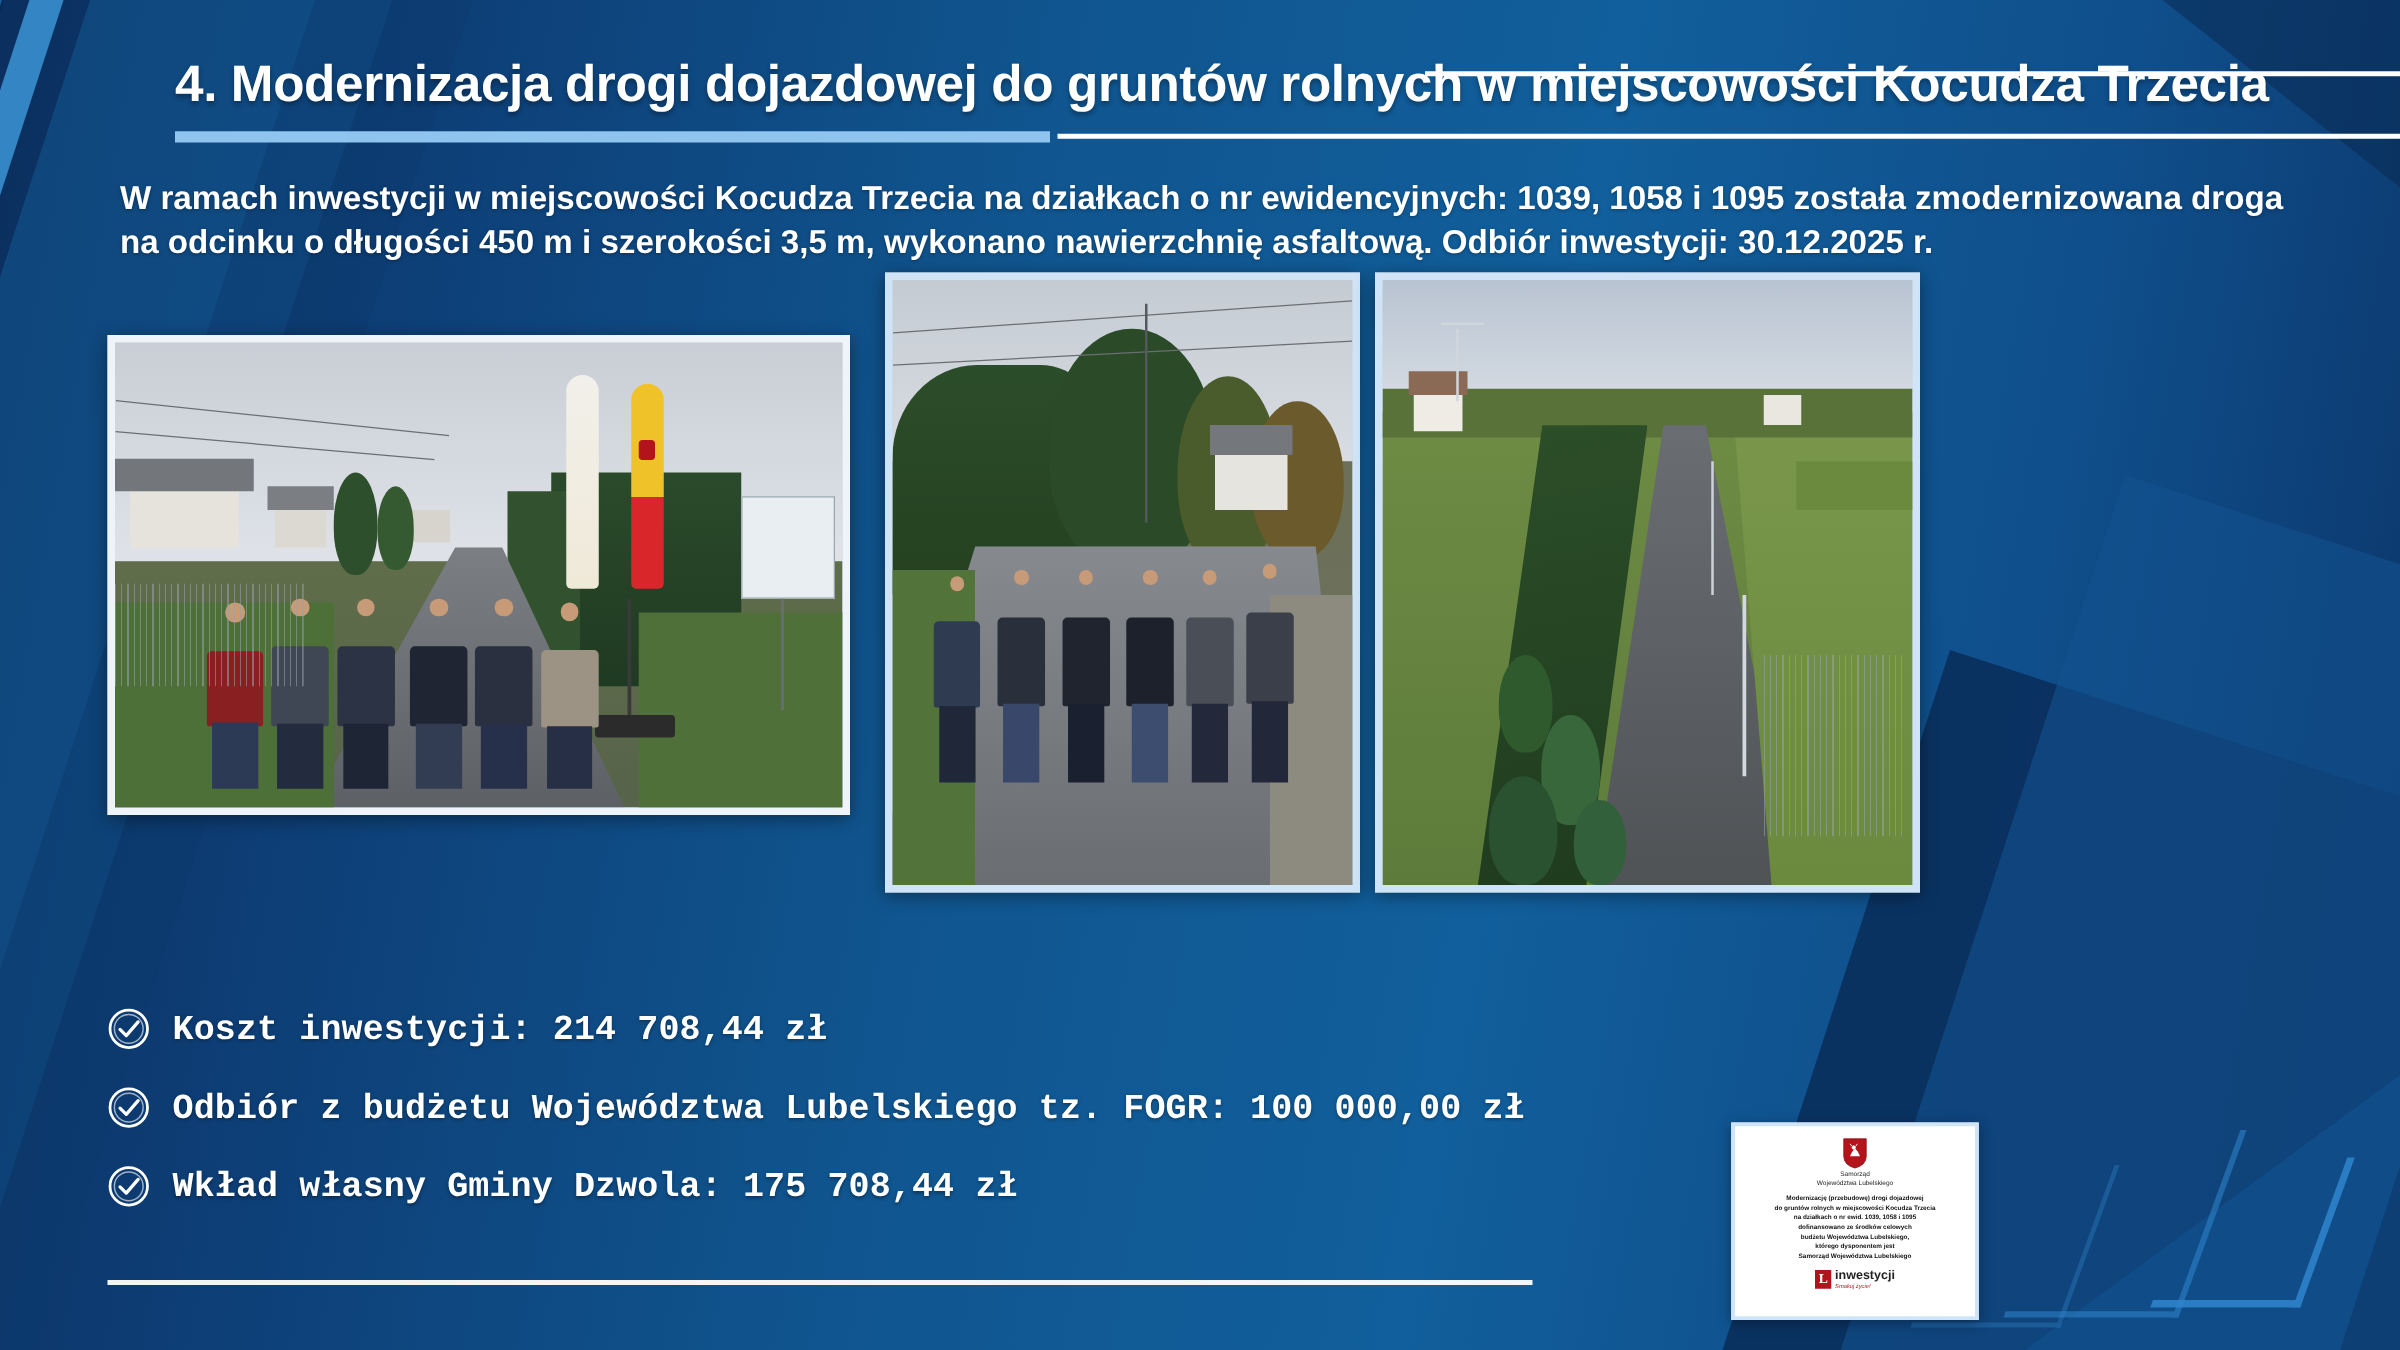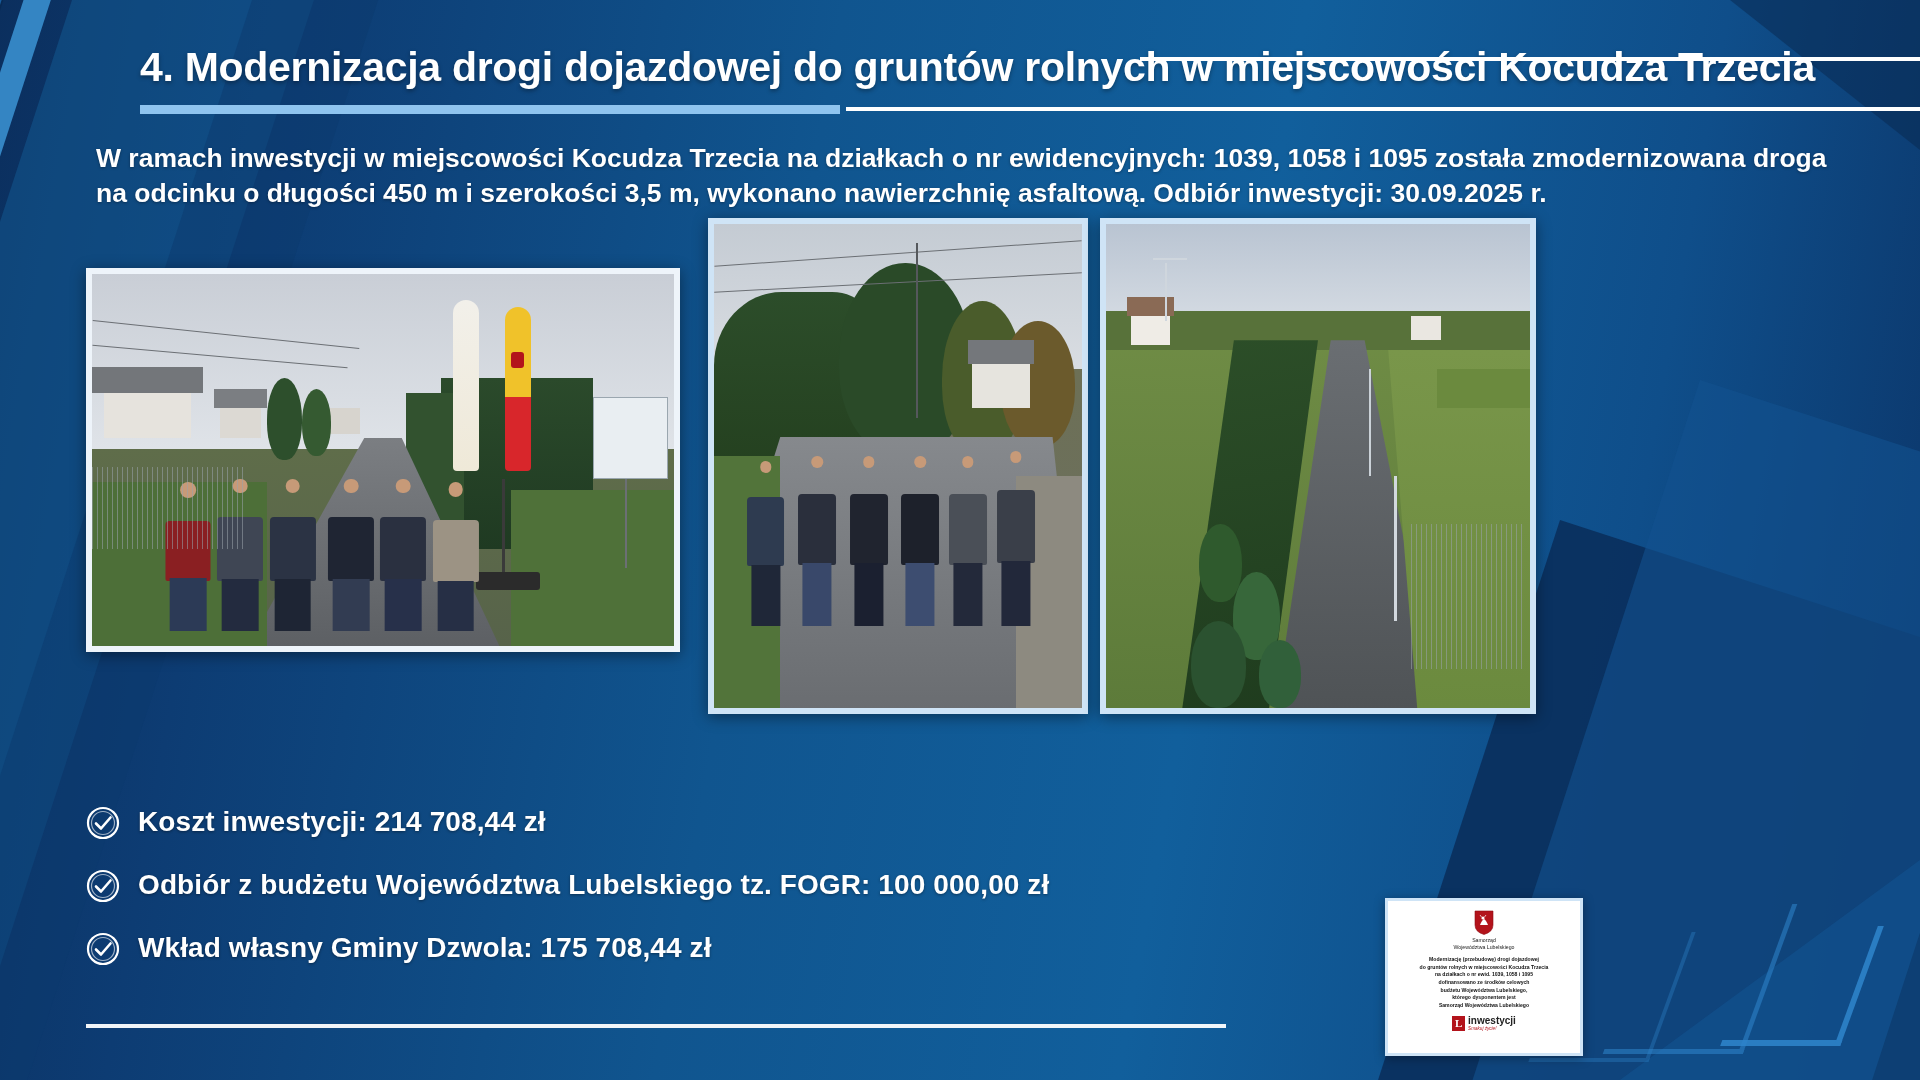--- a/index.html
+++ b/index.html
@@ -108,22 +108,23 @@
   }
   #photo1 { left: 86px;  top: 268px; width: 594px; height: 384px; }
   #photo2 { left: 708px; top: 218px; width: 380px; height: 496px; border-color:#cfe4f6; }
   #photo3 { left: 1100px; top: 218px; width: 436px; height: 496px; border-color:#cfe4f6; }
 
   .ph-canvas { position: absolute; inset: 0; }
 
   
   #bullets { position: absolute; left: 86px; top: 806px; }
   .bullet {
-    display: flex; align-items: flex-start;
+    display: flex; align-items: flex-end;
     margin-bottom: 29px;
+    font-family: Liberation Mono, monospace;
   }
   .bullet-icon {
     flex: 0 0 auto;
     width: 34px; height: 34px;
     margin-right: 18px;
   }
   .bullet-text {
     color: #ffffff;
     font-size: 28px;
     font-weight: 700;
@@ -214,21 +215,21 @@
 
   <div id="title-block">
     <div id="title">4. Modernizacja drogi dojazdowej do gruntów rolnych w miejscowości Kocudza Trzecia</div>
     <div id="title-rules">
       <div id="rule-top-right"></div>
       <div id="rule-thick"></div>
       <div id="rule-thin"></div>
     </div>
   </div>
 
-  <div id="intro">W ramach inwestycji w miejscowości Kocudza Trzecia na działkach o nr ewidencyjnych: 1039, 1058 i 1095 została zmodernizowana droga na odcinku o długości 450 m i szerokości 3,5 m, wykonano nawierzchnię asfaltową. Odbiór inwestycji: 30.09.2025 r.</div>
+  <div id="intro">W ramach inwestycji w miejscowości Kocudza Trzecia na działkach o nr ewidencyjnych: 1039, 1058 i 1095 została zmodernizowana droga na odcinku o długości 450 m i szerokości 3,5 m, wykonano nawierzchnię asfaltową. Odbiór inwestycji: 30.12.2025 r.</div>
 
   <div class="photo" id="photo1">
     <div class="ph-canvas">
       <div class="sky" style="height:47%;background:linear-gradient(#c9ced6,#dfe3e8);"></div>
       <div class="ground" style="height:53%;background:linear-gradient(#5f6d4a,#57634a);"></div>
 
       <div class="house" style="left:2%;top:30%;width:15%;height:14%;background:#e6e3dd;"></div>
       <div class="roof" style="left:0%;top:25%;width:19%;height:7%;background:#73767a;"></div>
       <div class="house" style="left:22%;top:35%;width:7%;height:9%;background:#dcd9d3;"></div>
       <div class="roof" style="left:21%;top:31%;width:9%;height:5%;background:#7b7e82;"></div>

